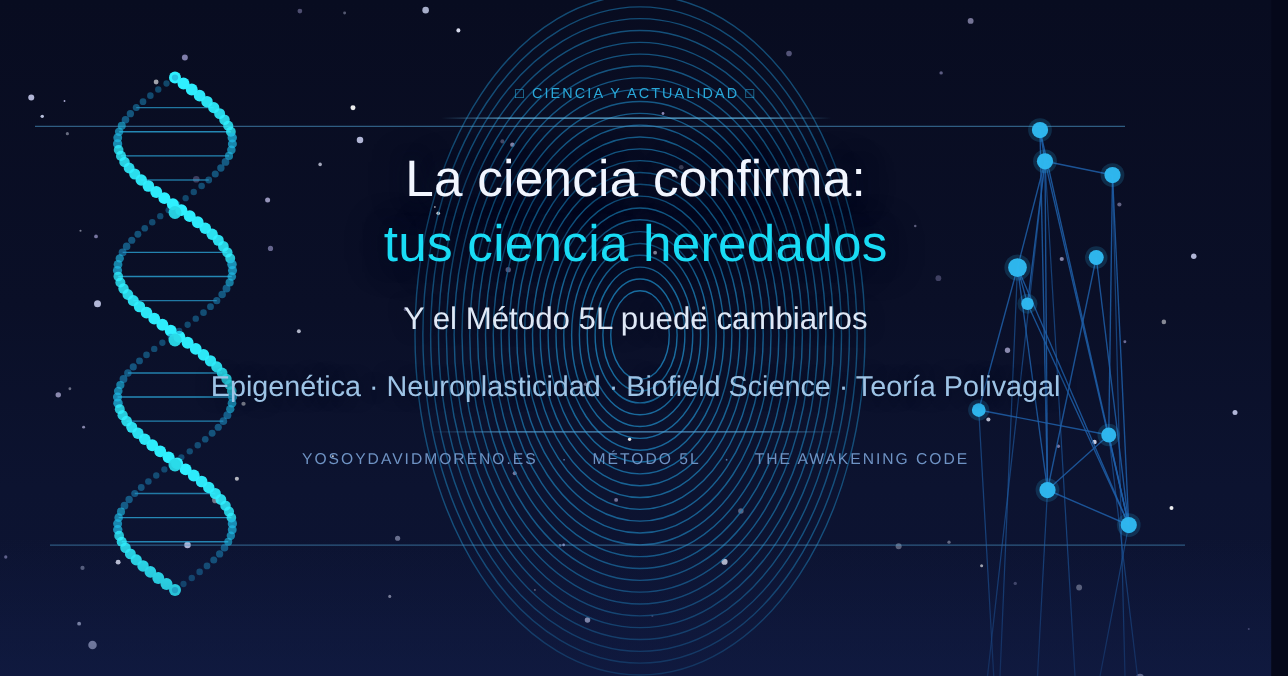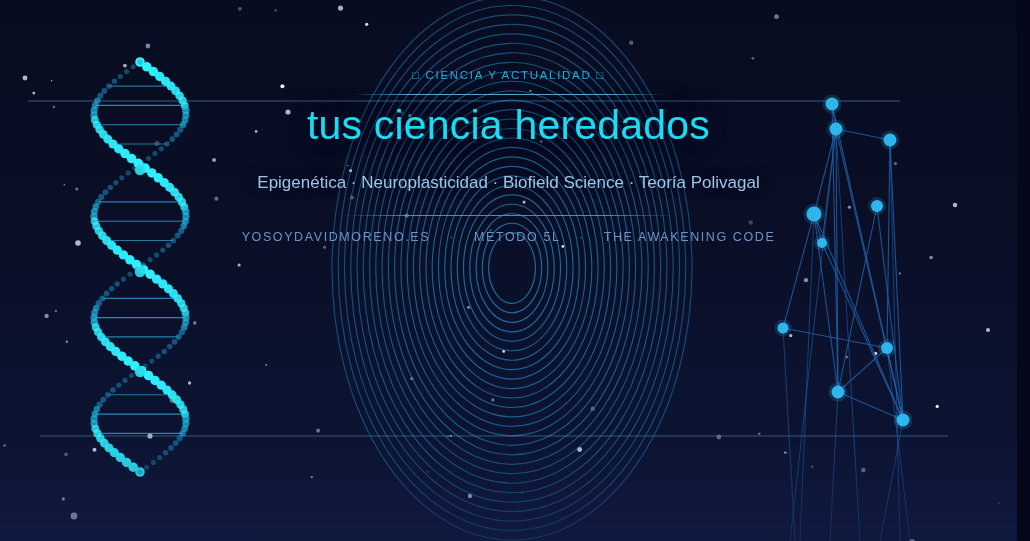--- a/index.html
+++ b/index.html
@@ -40,21 +40,21 @@
     margin:8px 0 0 0;font-size:41px;font-weight:400;color:#19dcf5;
     letter-spacing:.2px;line-height:1.08;text-align:center;
     text-shadow:0 0 16px rgba(6,14,36,.9),0 0 30px rgba(6,14,36,.8);
   }
   h1#head-3{margin-top:10px;}
   #sub{
     margin-top:23px;font-size:25px;color:#dfe8f6;font-weight:400;
     text-align:center;text-shadow:0 0 14px rgba(8,14,34,.9);
   }
   #tags{
-    margin-top:26px;font-size:17px;color:#9ec4e6;text-align:right;
+    margin-top:26px;font-size:23px;color:#9ec4e6;text-align:right;
     text-shadow:0 0 12px rgba(8,14,34,.9);
   }
   #rule-bot{
     margin-top:22px;width:332px;height:1px;
     background:linear-gradient(90deg,rgba(60,150,200,0) 0%,rgba(84,160,210,.85) 20%,rgba(84,160,210,.85) 80%,rgba(60,150,200,0) 100%);
   }
   #footer{
     margin-top:14px;font-size:12.5px;letter-spacing:1.6px;color:#6f93c4;
     text-align:left;white-space:nowrap;
   }
@@ -421,21 +421,23 @@
       <circle cx="887" cy="348" r="6" fill="#2fb8f0" opacity=".98"></circle>
       <circle cx="838" cy="392" r="9.5" fill="#2fb8f0" opacity=".18"></circle>
       <circle cx="838" cy="392" r="6.5" fill="#2fb8f0" opacity=".98"></circle>
       <circle cx="903" cy="420" r="9.5" fill="#2fb8f0" opacity=".18"></circle>
       <circle cx="903" cy="420" r="6.5" fill="#2fb8f0" opacity=".98"></circle>
     </svg>
 
   <div id="center">
     <div id="eyebrow">□ CIENCIA Y ACTUALIDAD □</div>
     <div id="rule-top"></div>
+    <h1 id="head-1">La ciencia confirma:</h1>
     <h1 id="head-2">tus ciencia heredados</h1>
+    <div id="sub">Y el Método 5L puede cambiarlos</div>
     <div id="tags">Epigenética · Neuroplasticidad · Biofield Science · Teoría Polivagal</div>
     <div id="rule-bot"></div>
     <div id="footer">
       <span>YOSOYDAVIDMORENO.ES</span>
       <span class="sep">·</span>
       <span>MÉTODO 5L</span>
       <span class="sep">·</span>
       <span>THE AWAKENING CODE</span>
     </div>
   </div>

